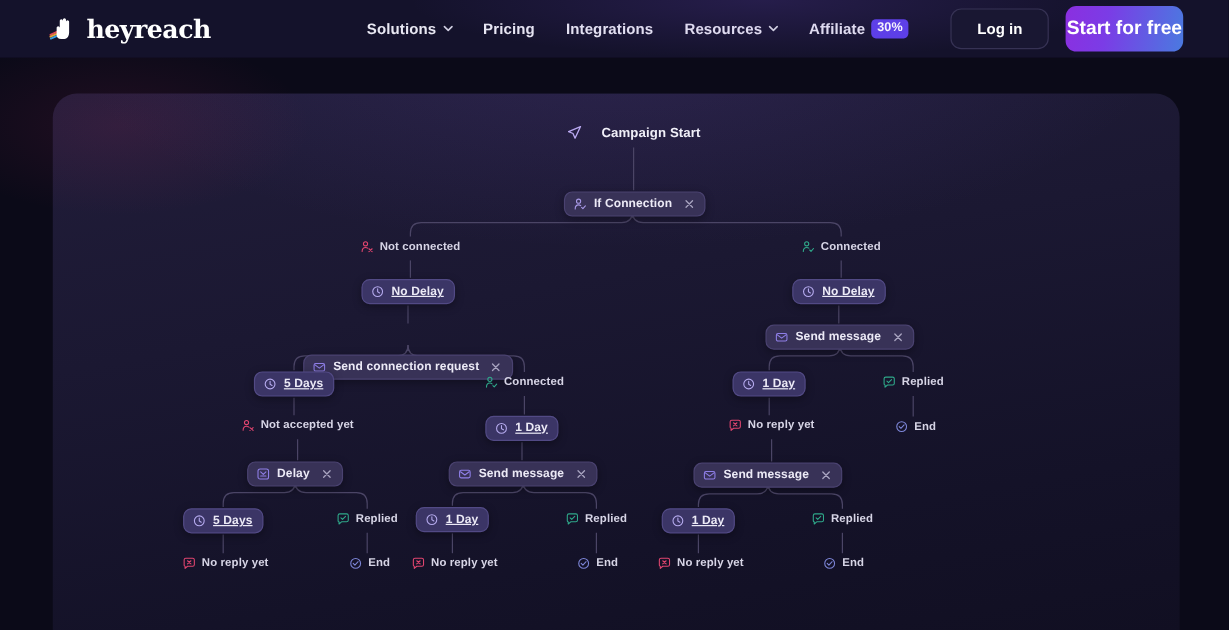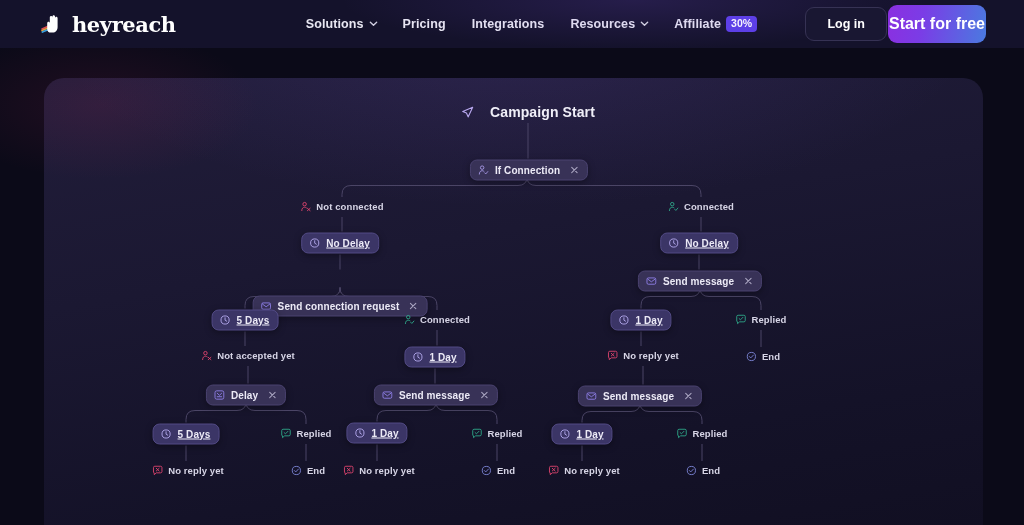--- a/index.html
+++ b/index.html
@@ -35,21 +35,21 @@
   .nav-link {
     color:#e8e7f2; font-size:12.5px; font-weight:600; display:flex; align-items:center; gap:5px;
     cursor:pointer; letter-spacing:.1px;
   }
   .chev { display:inline-block; width:8px; height:8px; position:relative; top:-1px; }
   .chev svg { display:block; }
   .badge30 {
     background:#5b3ee8; color:#fff; font-size:10.5px; font-weight:700;
     border-radius:4px; padding:2px 5px; line-height:1.1;
   }
-  .nav-right { position:absolute; right: 38px; display:flex; align-items:center; gap:1px; }
+  .nav-right { position:absolute; right: 38px; display:flex; align-items:center; gap:14px; }
   .btn-login {
     color:#fff; font-size:12.5px; font-weight:600;
     border:1px solid #363254; border-radius:9px; padding:9px 21px;
     background:#191732; cursor:pointer;
   }
   .btn-start {
     color:#fff; font-size:16px; font-weight:700;
     border-radius:9px; padding:10px 1px; cursor:pointer;
     background: linear-gradient(100deg,#8b2fe0 0%, #7b3ce6 35%, #4a7ae0 100%);
   }
@@ -95,21 +95,21 @@
     margin-left:3px; width:10px; height:10px; display:inline-flex;
     align-items:center; justify-content:center; opacity:.75; cursor:pointer;
   }
 
   
   .label {
     display:inline-flex; align-items:center; gap:5px;
     font-size:9.5px; font-weight:600; color:#d7d5e6; letter-spacing:.1px;
   }
   .label .ic { display:inline-flex; width:11px; height:11px; align-items:center; justify-content:center; }
-  .label.start { font-size:14px; color:#f0eff8; font-weight:600; gap:16px; }
+  .label.start { font-size:11px; color:#f0eff8; font-weight:600; gap:16px; }
   .label.start .ic { width:13px; height:13px; }
 </style>
 </head>
 <body>
 
 <div id="root">
 
   <div class="nav">
     <div class="nav-glow"></div>
 

